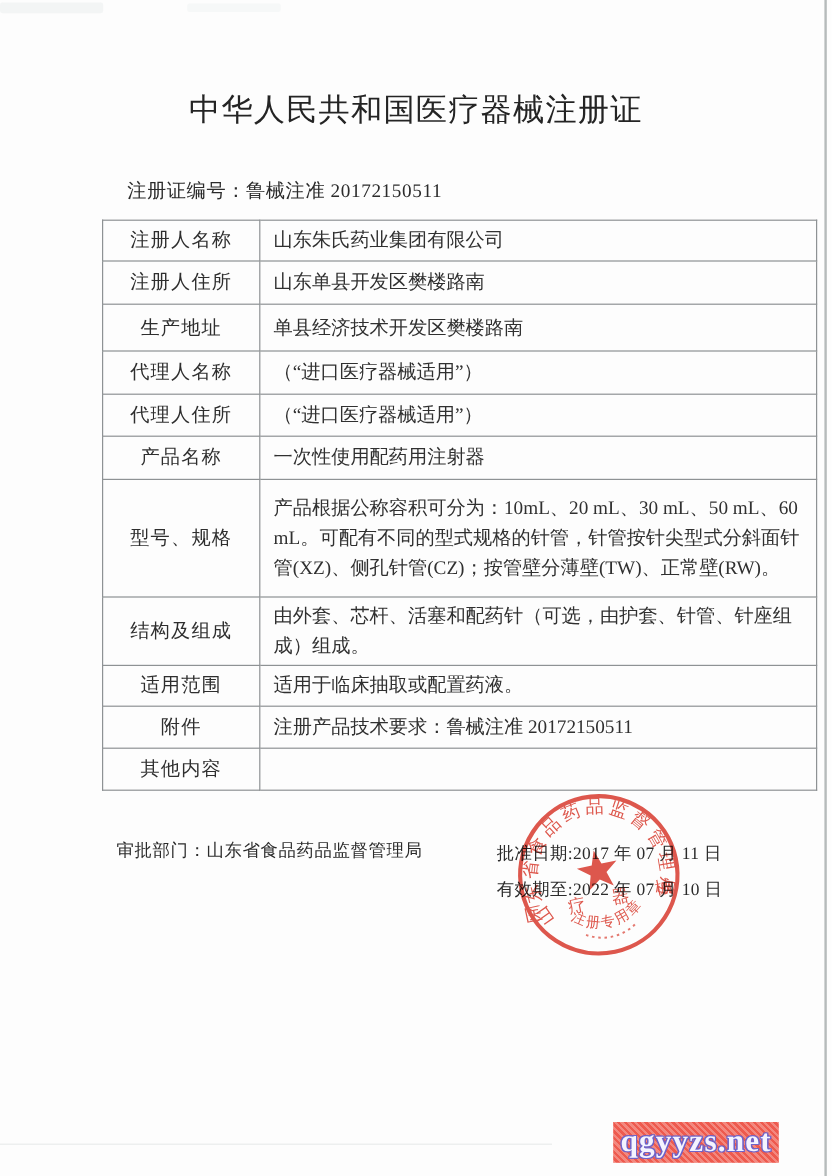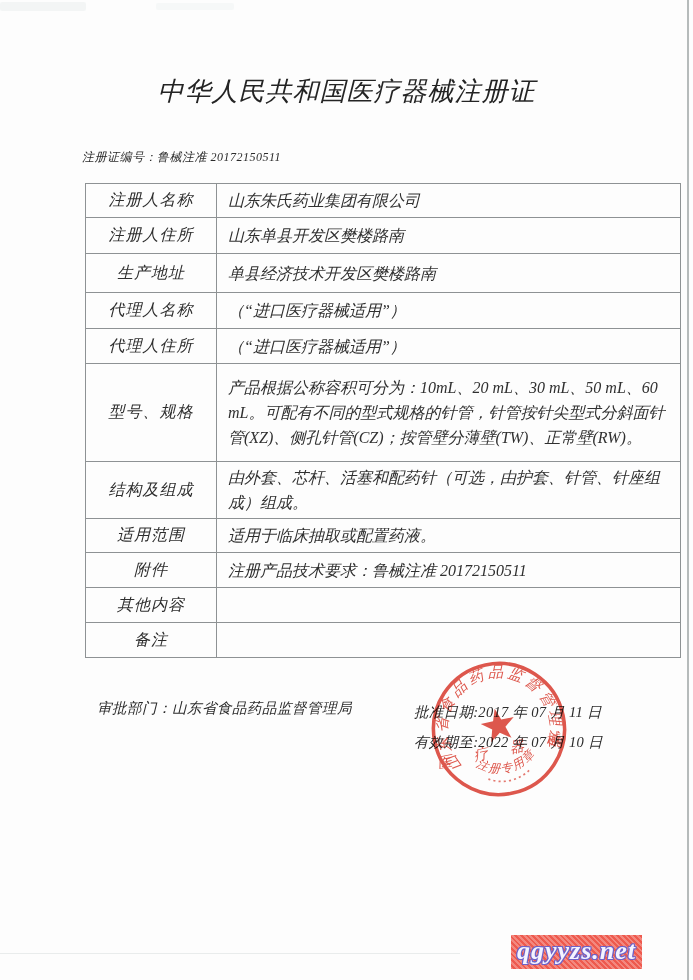--- a/index.html
+++ b/index.html
@@ -1,30 +1,30 @@
 <!DOCTYPE html>
 <html><head>
 <meta charset="utf-8">
 <style>
   html,body{margin:0;padding:0;background:#ffffff;}
   .page{
     position:relative;width:693px;height:980px;background:#fdfdfd;
-    font-family:"Liberation Serif","DejaVu Serif",serif;color:#2b2b2b;overflow:hidden;font-style:italic;
+    font-family:"Liberation Serif","DejaVu Serif",serif;color:#2b2b2b;overflow:hidden;
   }
   .smudge{position:absolute;background:#eef1f1;opacity:.65;border-radius:2px;}
   .smudge.s1{left:0;top:2px;width:86px;height:9px;}
   .smudge.s2{left:156px;top:3px;width:78px;height:7px;opacity:.45;}
   .edge-right{position:absolute;right:4px;top:0;width:2px;height:100%;background:#a9afaf;opacity:.85;}
   .edge-bottom{position:absolute;left:0;bottom:26px;width:460px;height:1px;background:#e9ecec;}
 
   .title{
     position:absolute;top:74px;left:0;width:100%;margin:0;
     text-align:center;font-size:26px;font-weight:normal;letter-spacing:1px;color:#242424;
   }
-  .regline{position:absolute;left:82px;top:149px;font-size:12px;letter-spacing:.5px;}
+  .regline{position:absolute;left:106px;top:149px;font-size:16px;letter-spacing:.5px;}
 
   table.cert{
     position:absolute;left:85px;top:183px;width:596px;
     border-collapse:collapse;table-layout:fixed;
   }
   table.cert td{
     border:1px solid #8e9294;font-size:16px;vertical-align:middle;
     overflow:hidden;
   }
   td.lbl{width:128px;text-align:center;letter-spacing:1px;color:#2e2e2e;}
@@ -85,42 +85,42 @@
         <td class="val">单县经济技术开发区樊楼路南</td>
       </tr>
       <tr class="h36">
         <td class="lbl">代理人名称</td>
         <td class="val">（“进口医疗器械适用”）</td>
       </tr>
       <tr class="h35">
         <td class="lbl">代理人住所</td>
         <td class="val">（“进口医疗器械适用”）</td>
       </tr>
+      <tr class="h36">
+        <td class="lbl">产品名称</td>
+        <td class="val">一次性使用配药用注射器</td>
+      </tr>
       <tr class="h98">
         <td class="lbl">型号、规格</td>
         <td class="val">产品根据公称容积可分为：10mL、20 mL、30 mL、50 mL、60 mL。可配有不同的型式规格的针管，针管按针尖型式分斜面针管(XZ)、侧孔针管(CZ)；按管壁分薄壁(TW)、正常壁(RW)。</td>
       </tr>
       <tr class="h54">
         <td class="lbl">结构及组成</td>
         <td class="val">由外套、芯杆、活塞和配药针（可选，由护套、针管、针座组成）组成。</td>
       </tr>
       <tr class="h34">
         <td class="lbl">适用范围</td>
         <td class="val">适用于临床抽取或配置药液。</td>
       </tr>
       <tr class="h35">
         <td class="lbl">附件</td>
         <td class="val">注册产品技术要求：鲁械注准 20172150511</td>
       </tr>
       <tr class="h35">
         <td class="lbl">其他内容</td>
-        <td class="val"></td>
-      </tr>
-      <tr class="h35">
-        <td class="lbl">备注</td>
         <td class="val"></td>
       </tr>
     </tbody>
   </table>
 
   <div class="footer-dept">审批部门：山东省食品药品监督管理局</div>
 
   <div class="dates">
     <div>批准日期:2017 年 07 月 11 日</div>
     <div>有效期至:2022 年 07 月 10 日</div>

